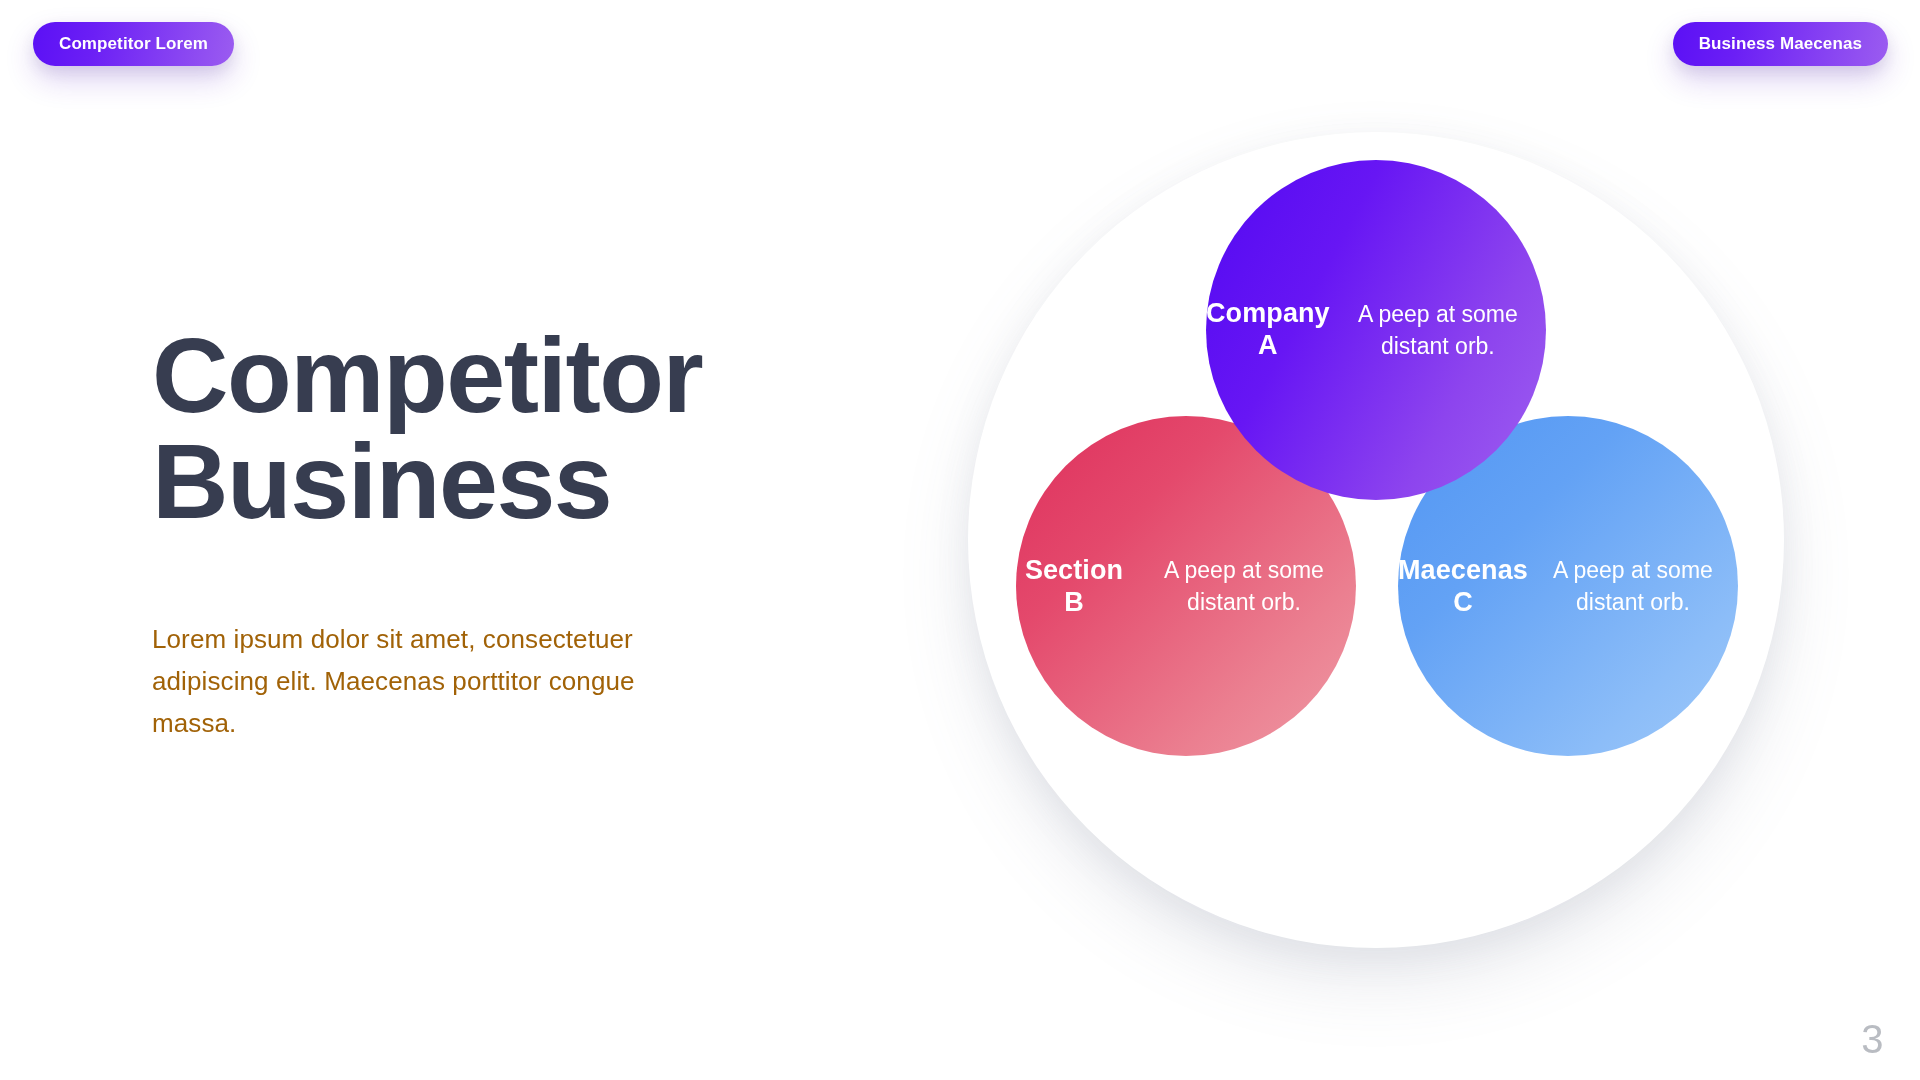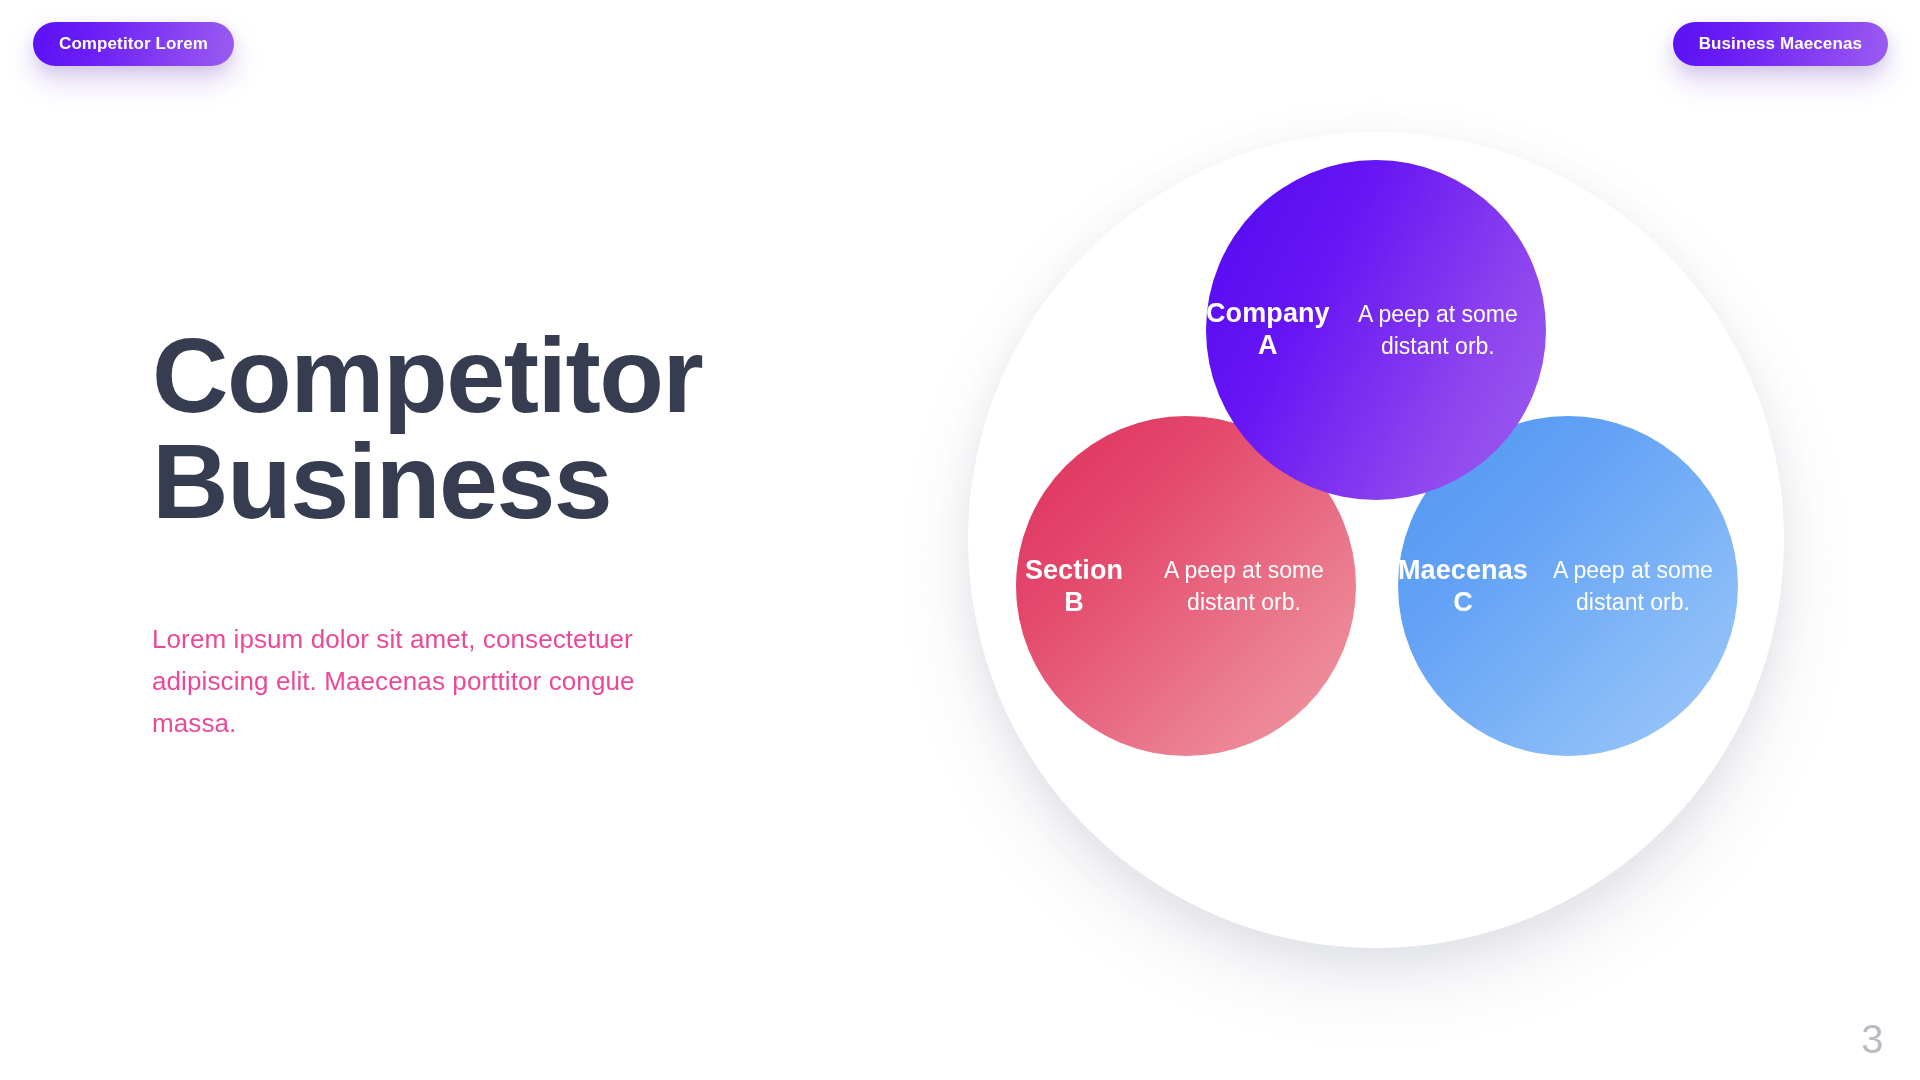--- a/index.html
+++ b/index.html
@@ -60,21 +60,21 @@
     letter-spacing: -1.5px;
     word-spacing: 2px;
   }
   .headline .line { display: block; }
   .body-text {
     margin: 0;
     margin-top: 84px;
     font-size: 26px;
     line-height: 1.62;
     font-weight: 400;
-    color: #ec4899;
+    color: #a16207;
     width: 560px;
     letter-spacing: 0.1px;
   }
 
   
   .diagram {
     position: absolute;
     left: 968px;
     top: 132px;
     width: 816px;

